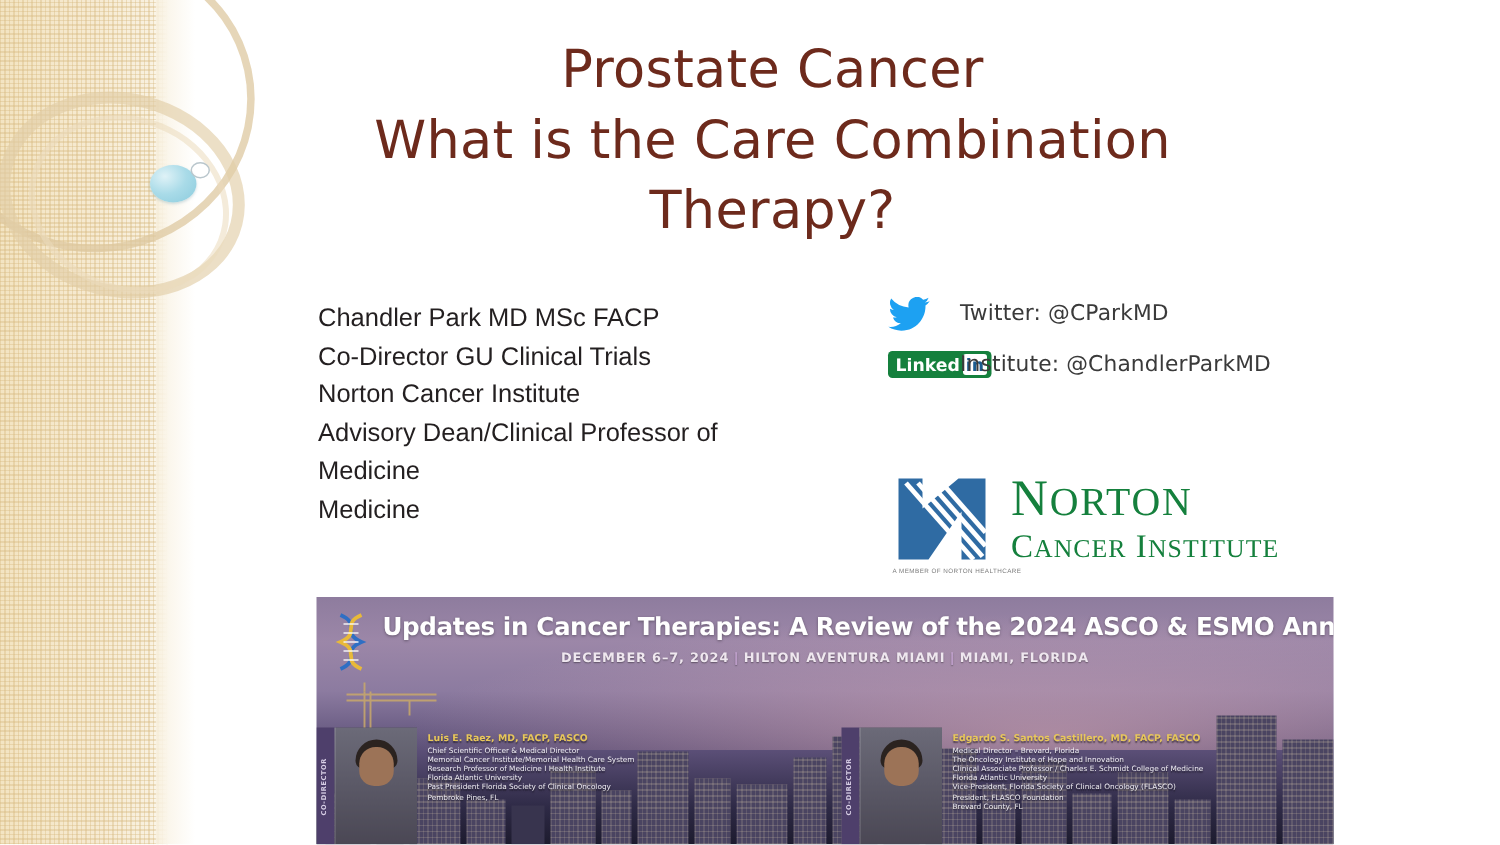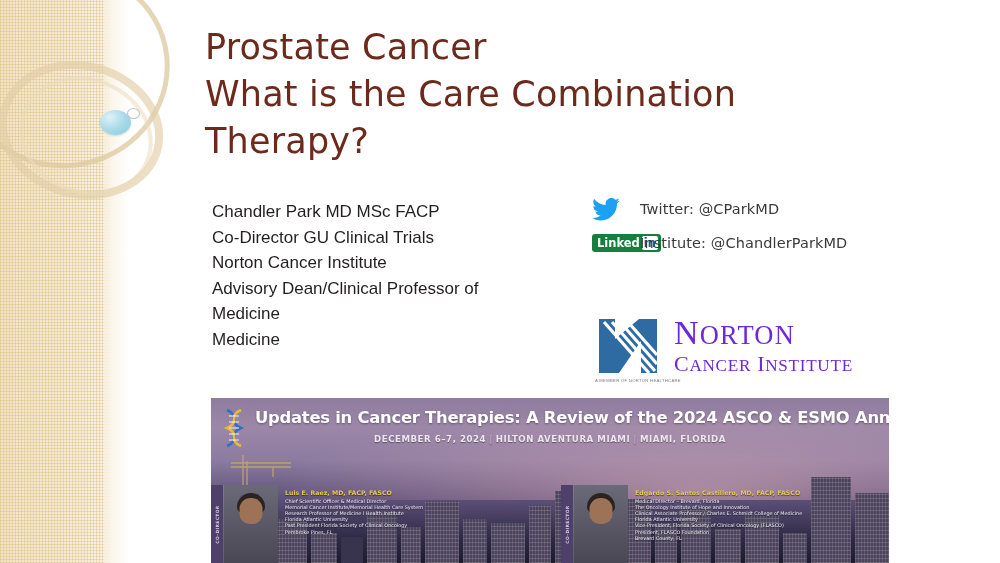--- a/index.html
+++ b/index.html
@@ -49,21 +49,21 @@
     box-shadow:0 1px 2px rgba(120,160,175,.35);
   }
   .bead-sm{
     position:absolute;left:127px;top:108px;width:11px;height:9px;border-radius:50%;
     border:1px solid #b9c6cc;background:transparent;
   }
 
   
   .title{
     position:absolute;left:205px;top:24px;width:620px;
-    color:#6d2a1c;
+    text-align:center;color:#6d2a1c;
     font-family:"DejaVu Sans", sans-serif;
     font-size:35px;line-height:47px;font-weight:400;letter-spacing:.2px;
   }
   .title div{white-space:nowrap;}
 
   
   .presenter{
     position:absolute;left:212px;top:199px;width:372px;
     color:#231f20;
     font-size:17px;line-height:25.5px;font-weight:400;
@@ -89,21 +89,21 @@
 
   
   .norton{position:absolute;left:595px;top:316px;display:flex;align-items:center;gap:13px;}
   .norton-mark{position:relative;width:66px;height:58px;}
   .norton-mark svg{display:block;}
   .norton-tm{
     position:absolute;left:0;bottom:-8px;font-size:4.2px;color:#7b7b7b;
     letter-spacing:.3px;white-space:nowrap;
   }
   .norton-words{
-    font-family:"Liberation Serif", serif;color:#6d28d9;line-height:1;
+    font-family:"Liberation Serif", serif;color:#15803d;line-height:1;
   }
   .n-top{font-size:34px;letter-spacing:1.2px;font-weight:400;}
   .n-bot{font-size:22px;letter-spacing:.7px;margin-top:3px;font-weight:400;}
   .sc{font-size:.78em;}
 
   
   .banner{
     position:absolute;left:211px;top:398px;width:678px;height:165px;overflow:hidden;
     background:linear-gradient(180deg,#8e7c9e 0%, #9c87a8 18%, #8c7ba0 38%, #5b4f77 62%, #2e2a46 85%, #1d1b2e 100%);
   }

